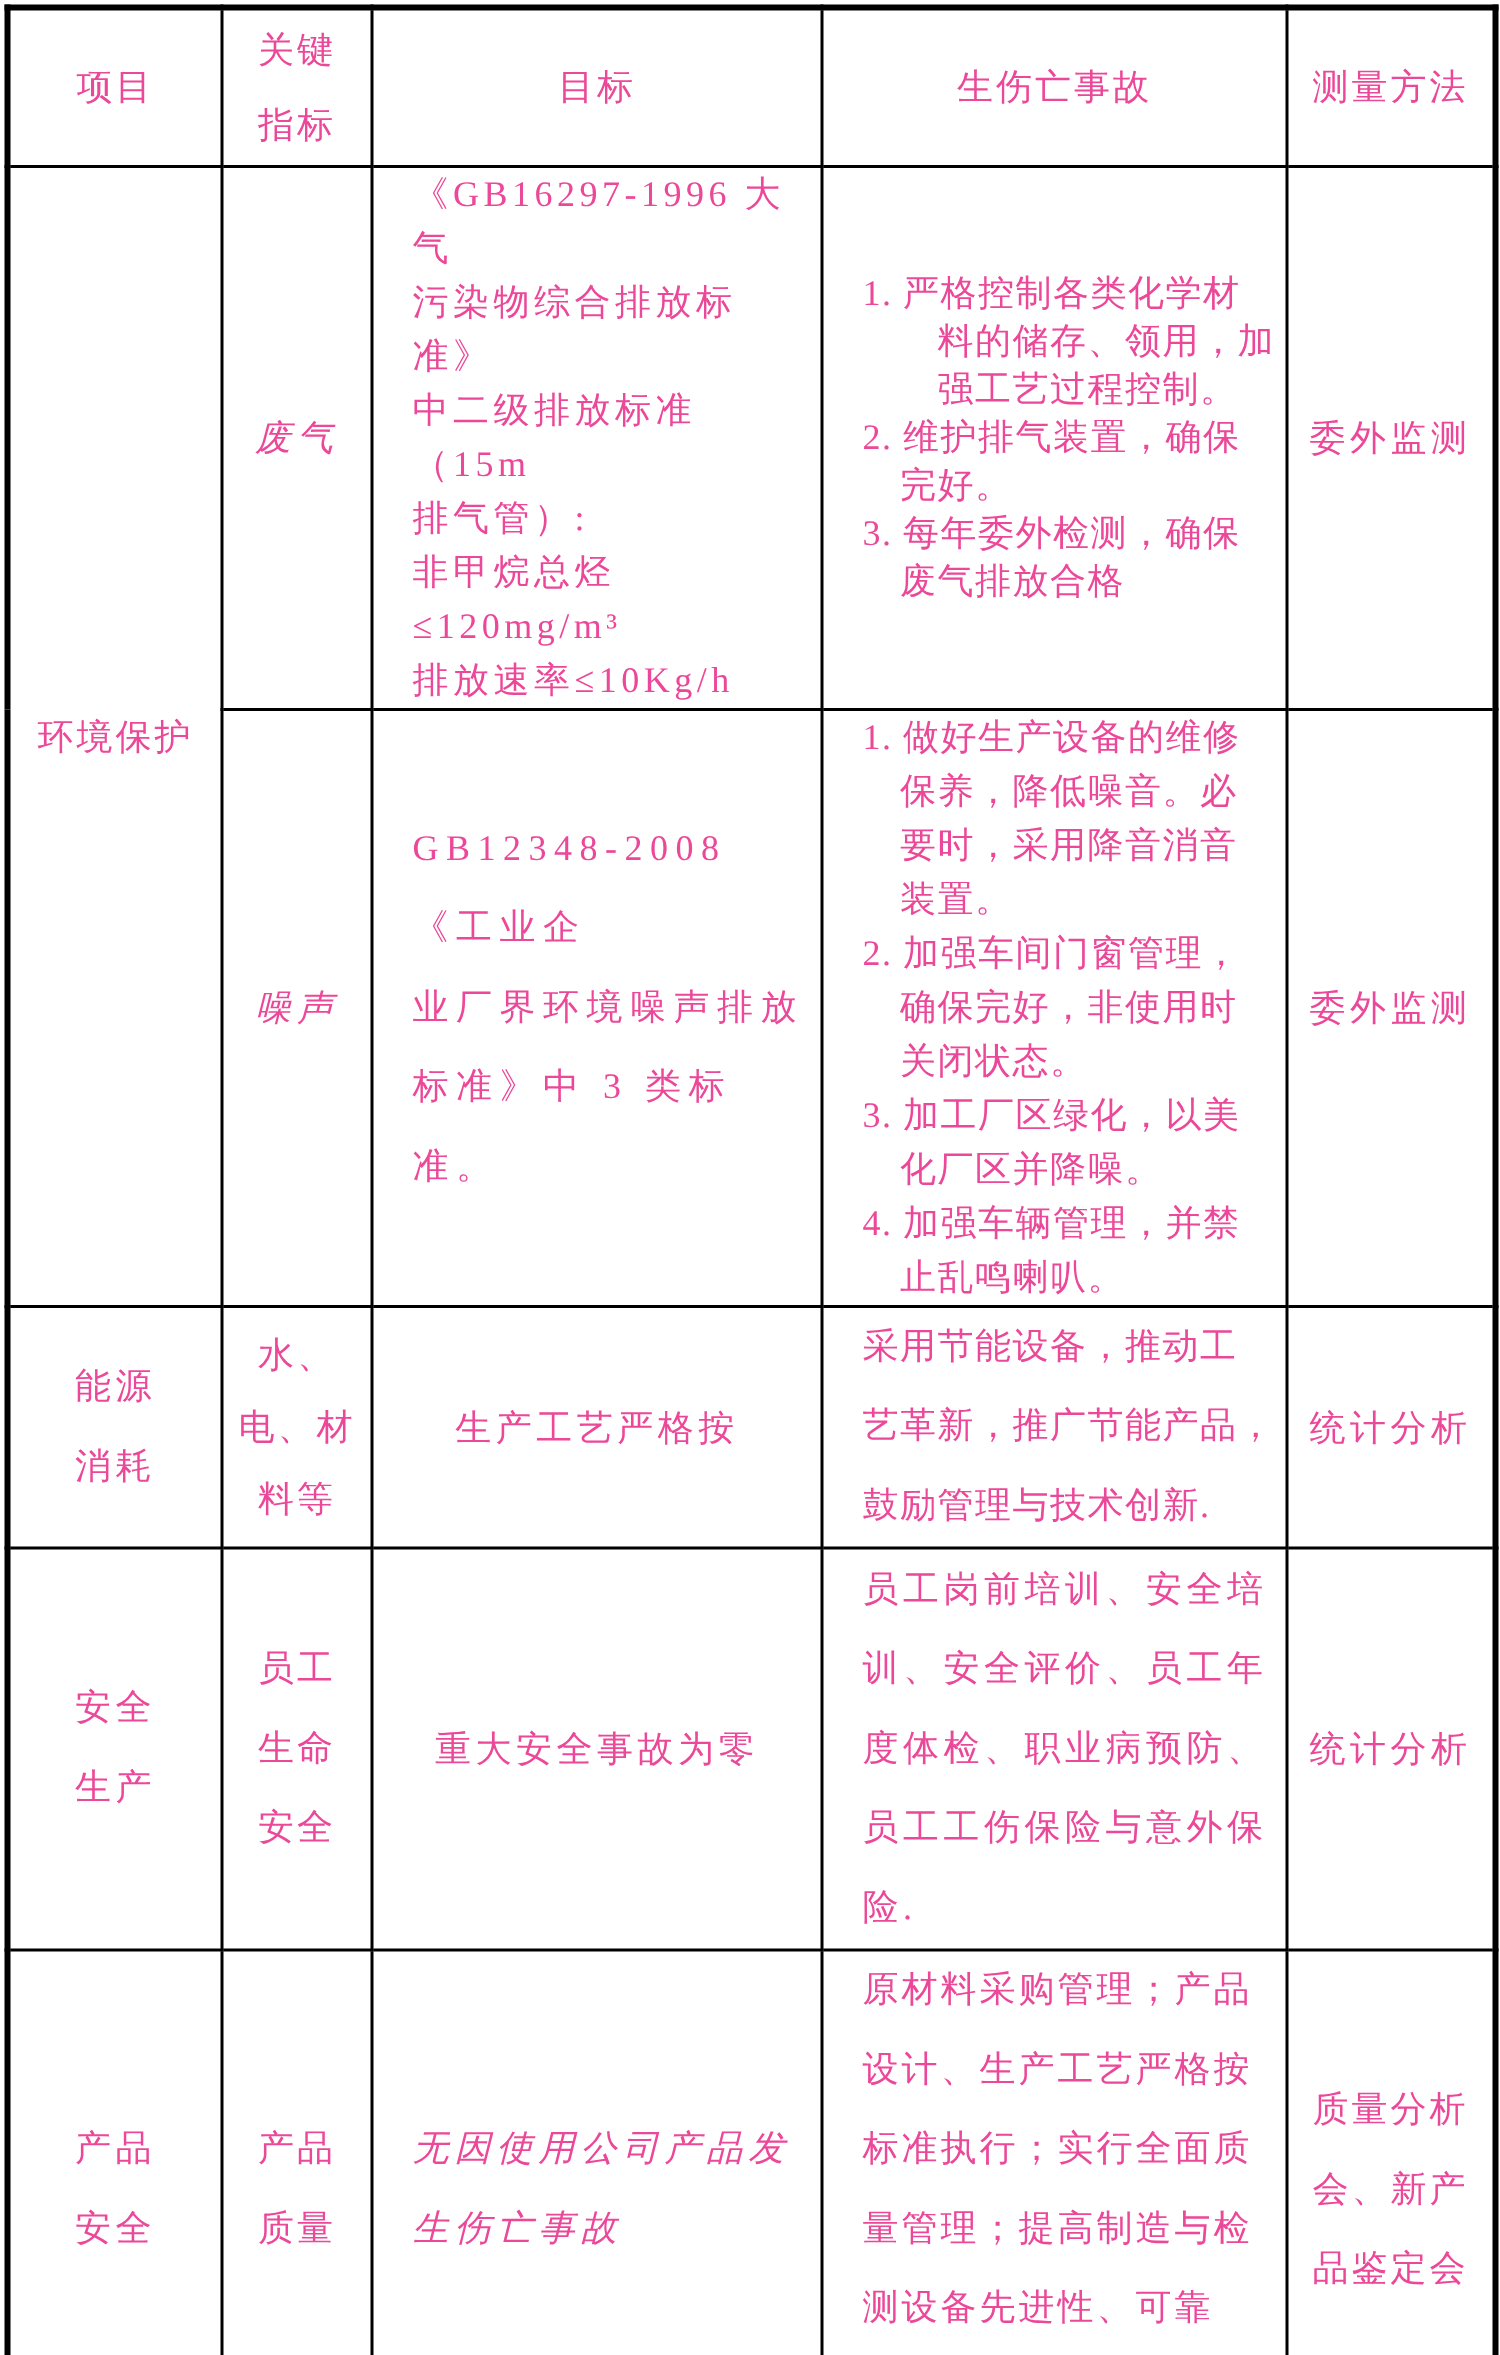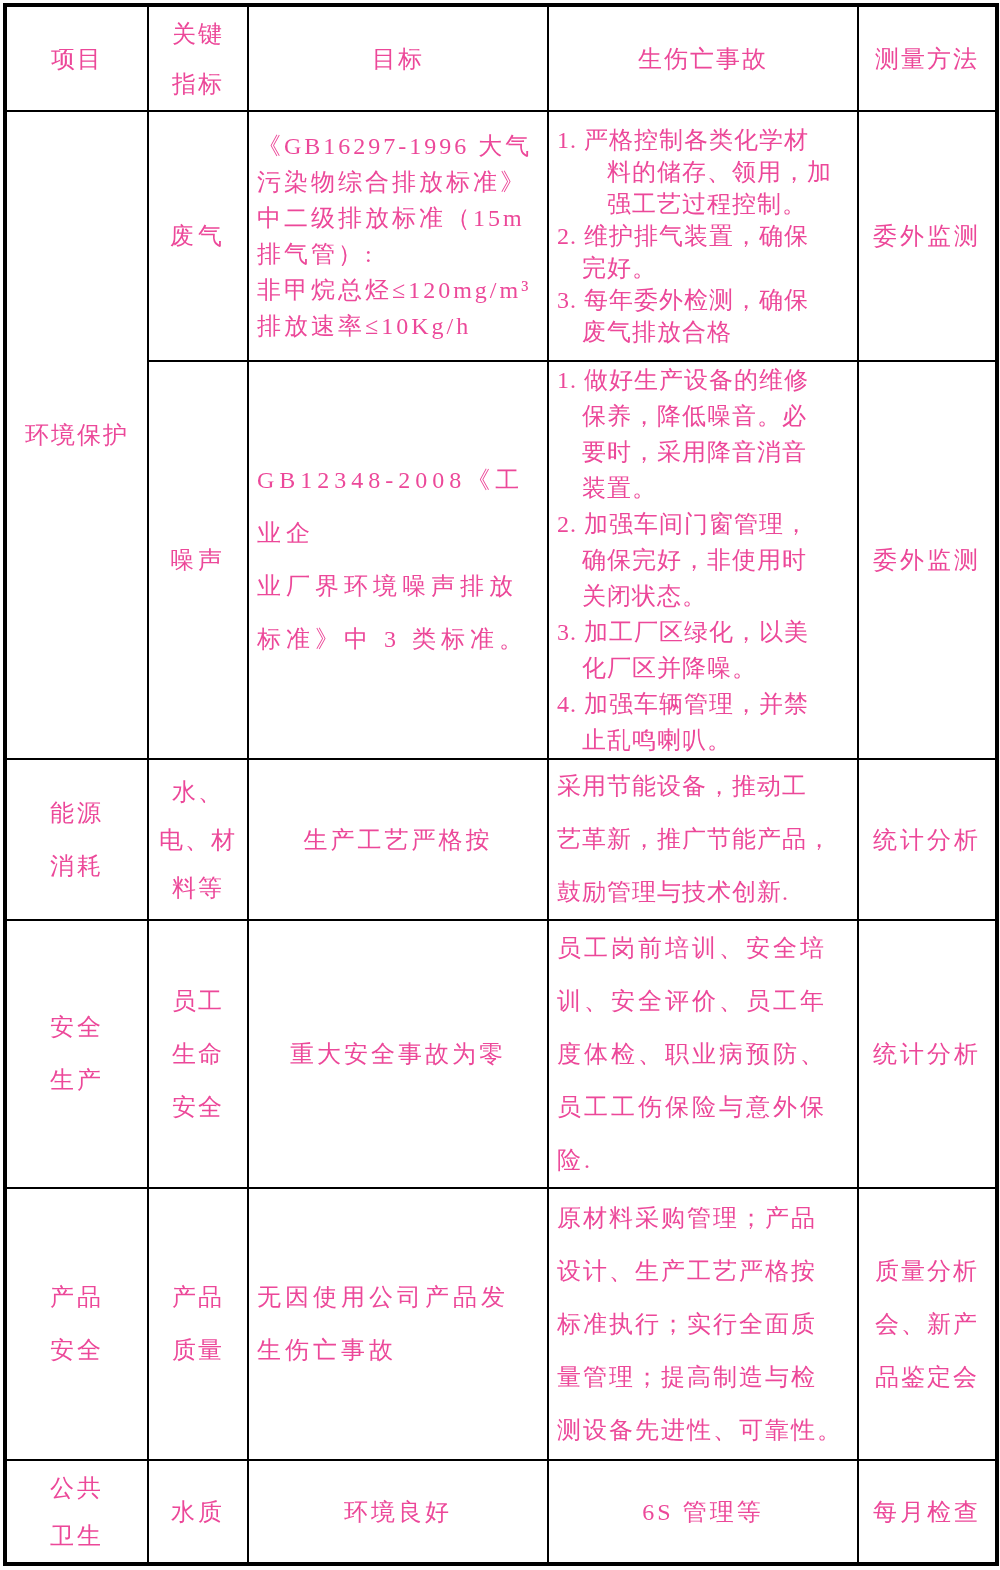--- a/index.html
+++ b/index.html
@@ -29,30 +29,30 @@
     border: 2px solid #000;
     vertical-align: middle;
     padding: 0;
     font-size: 24px;
     font-weight: normal;
     color: #ec4899;
     overflow: hidden;
   }
   .pre  { white-space: pre-line; }
   .ctr  { text-align: center; }
-  .lft  { text-align: left; padding-left: 8px; padding-right: 6px; }
+  .lft  { text-align: left; padding-left: 26px; padding-right: 6px; }
   .lh31 { line-height: 32px; }
   .lh35 { line-height: 36px; }
   .lh48 { line-height: 48px; }
   .lh50 { line-height: 50px; }
   .lh53 { line-height: 53px; }
   .ls1  { letter-spacing: 1px; }
   .ls2  { letter-spacing: 2px; }
   .ls3  { letter-spacing: 3px; }
-  .ls4  { letter-spacing: 4px; }
+  .ls4  { letter-spacing: 4px; font-style: italic; }
   .ls5  { letter-spacing: 5px; margin-top: 44px; }
 </style>
 </head>
 <body>
 
 <div class="page">
   <table class="objectives">
     <colgroup>
       <col style="width:143px">
       <col style="width:100px">

